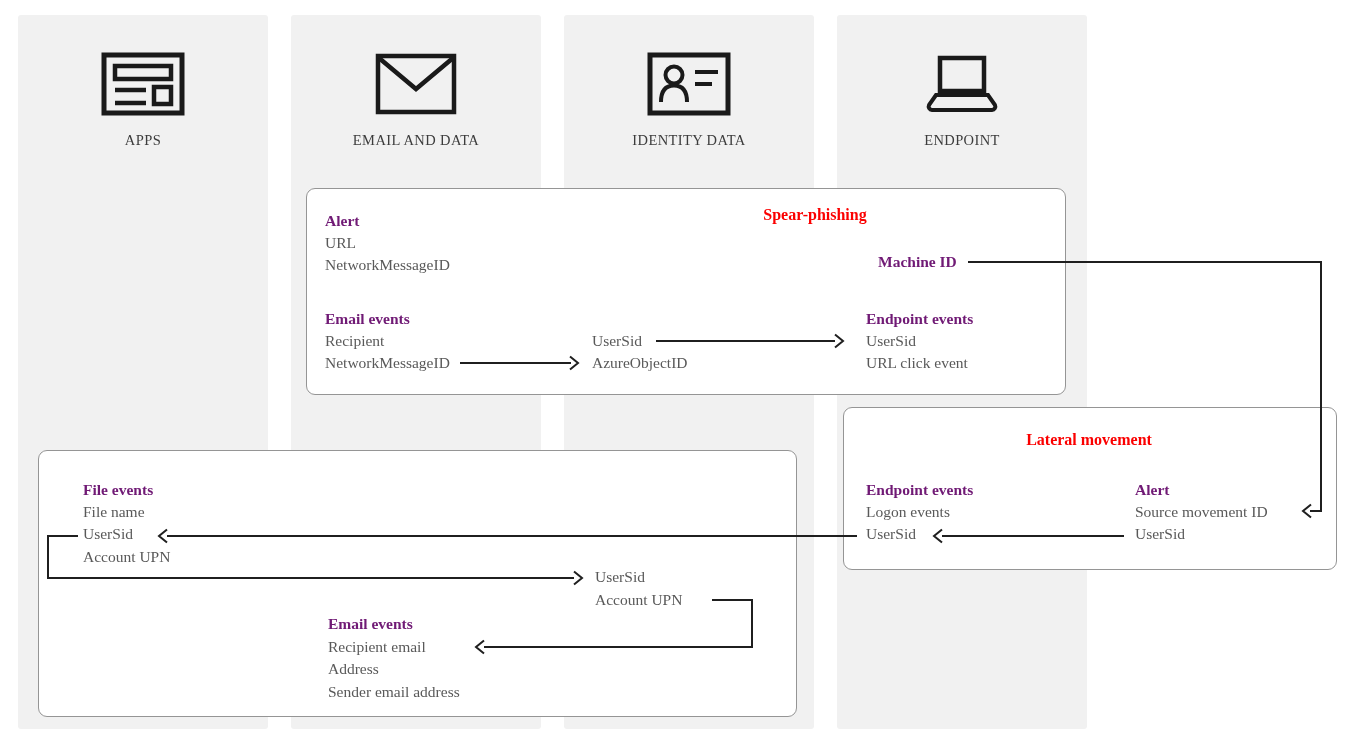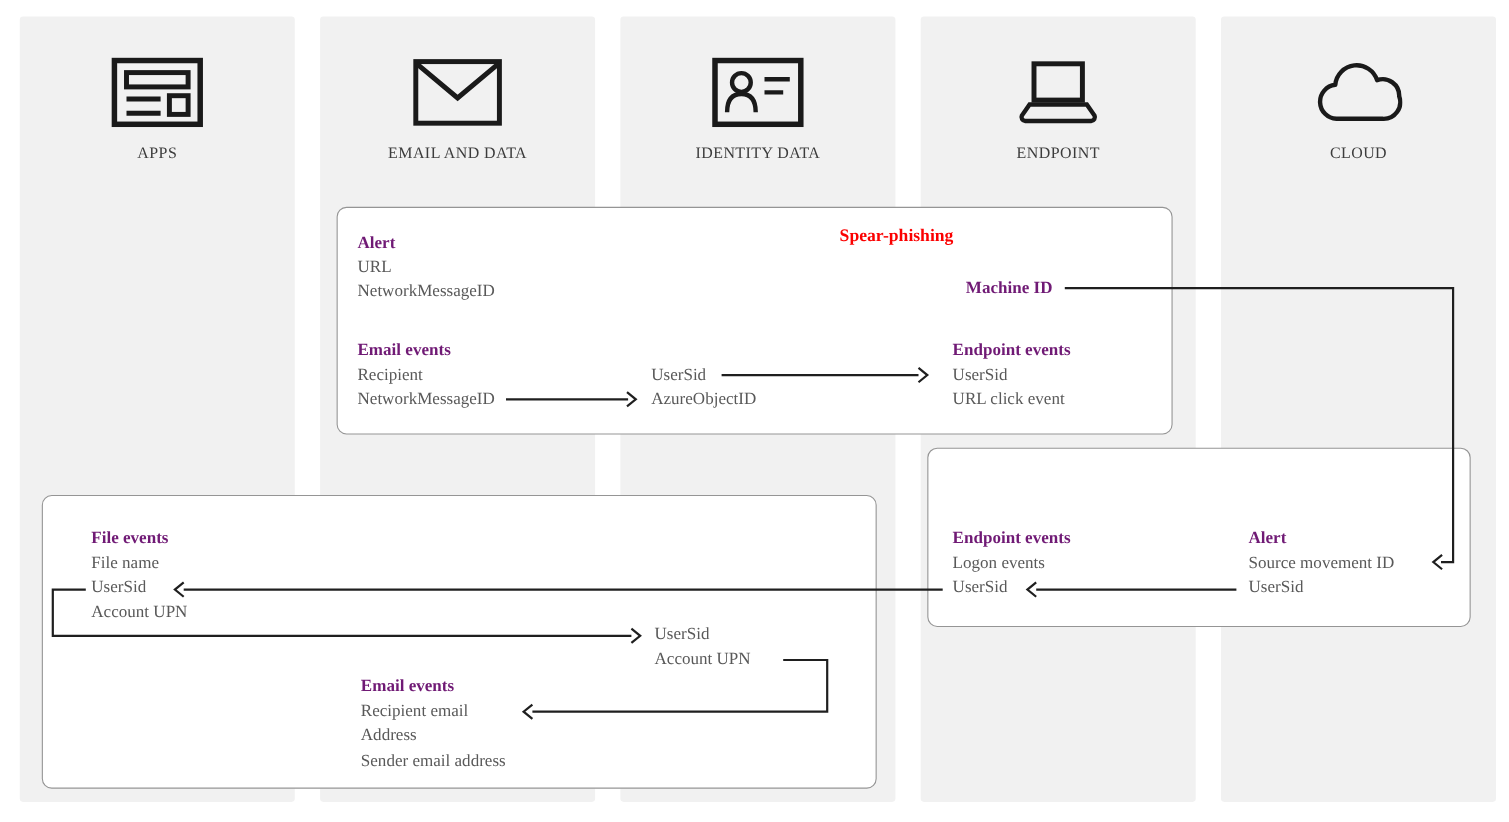--- a/index.html
+++ b/index.html
@@ -80,48 +80,41 @@
   <div class="col" style="left:837px">
     <div class="icon-wrap">
       <svg class="icon" width="86" height="58" viewBox="0 0 86 58">
         <rect x="21" y="3" width="44" height="33" stroke-width="4.5"></rect>
         <path d="M 17,40 L 69,40 L 76,50 A 3.5,3.5 0 0 1 73,55 L 13,55 A 3.5,3.5 0 0 1 10,50 Z" stroke-width="4"></path>
       </svg>
     </div>
     <div class="col-label">ENDPOINT</div>
   </div>
 
-  <div class="col" style="left:1110px">
-    <div class="icon-wrap">
-      <svg class="icon" width="80" height="56" viewBox="0 0 80 56">
-        <path d="M 62,52 L 20,52 A 15.5,15.5 0 0 1 18.9,21.1 A 19.5,19.5 0 0 1 56.9,16.9 A 15,15 0 0 1 77,31.5 A 15.2,15.2 0 0 1 62,52 Z" stroke-width="4" stroke-linejoin="round"></path>
-      </svg>
-    </div>
-    <div class="col-label">CLOUD</div>
-  </div>
 
   <div class="box" style="left:306px; top:188px; width:758px; height:205px"></div>
   <div class="box-title" style="left:700px; top:203px; width:230px">Spear-phishing</div>
 
   <div class="t b" style="left:325px; top:210px">Alert</div>
   <div class="t" style="left:325px; top:232px">URL</div>
   <div class="t" style="left:325px; top:254px">NetworkMessageID</div>
   <div class="t b" style="left:325px; top:308px">Email events</div>
   <div class="t" style="left:325px; top:330px">Recipient</div>
   <div class="t" style="left:325px; top:352px">NetworkMessageID</div>
 
   <div class="t" style="left:592px; top:330px">UserSid</div>
   <div class="t" style="left:592px; top:352px">AzureObjectID</div>
 
   <div class="t b" style="left:878px; top:251px">Machine ID</div>
   <div class="t b" style="left:866px; top:308px">Endpoint events</div>
   <div class="t" style="left:866px; top:330px">UserSid</div>
   <div class="t" style="left:866px; top:352px">URL click event</div>
 
   <div class="box" style="left:843px; top:407px; width:492px; height:161px"></div>
+  <div class="box-title" style="left:959px; top:428px; width:260px">Lateral movement</div>
 
   <div class="t b" style="left:866px; top:479px">Endpoint events</div>
   <div class="t" style="left:866px; top:501px">Logon events</div>
   <div class="t" style="left:866px; top:523px">UserSid</div>
 
   <div class="t b" style="left:1135px; top:479px">Alert</div>
   <div class="t" style="left:1135px; top:501px">Source movement ID</div>
   <div class="t" style="left:1135px; top:523px">UserSid</div>
 
   <div class="box" style="left:38px; top:450px; width:757px; height:265px"></div>

